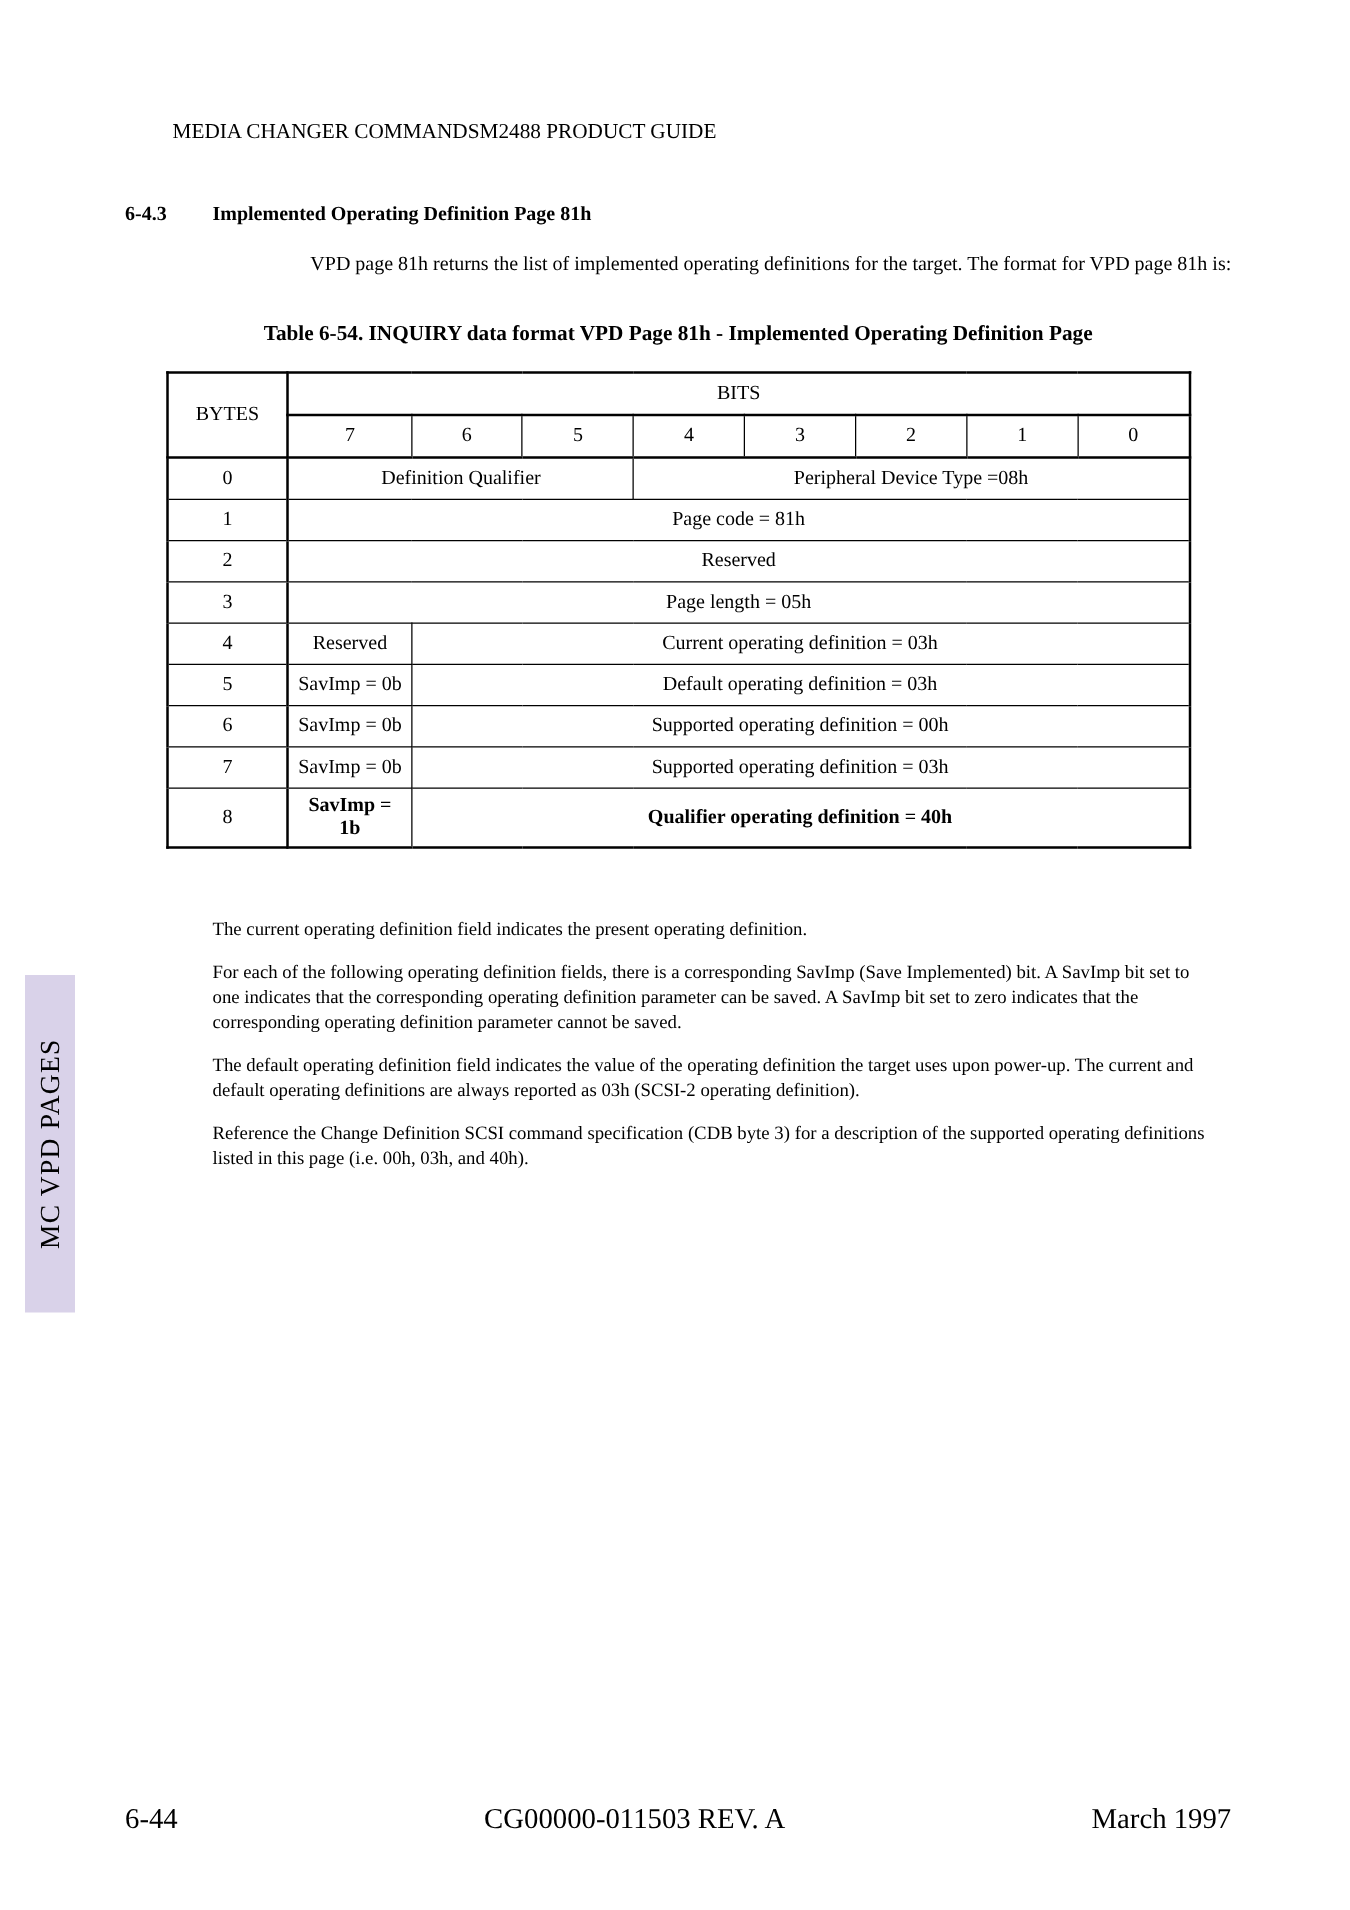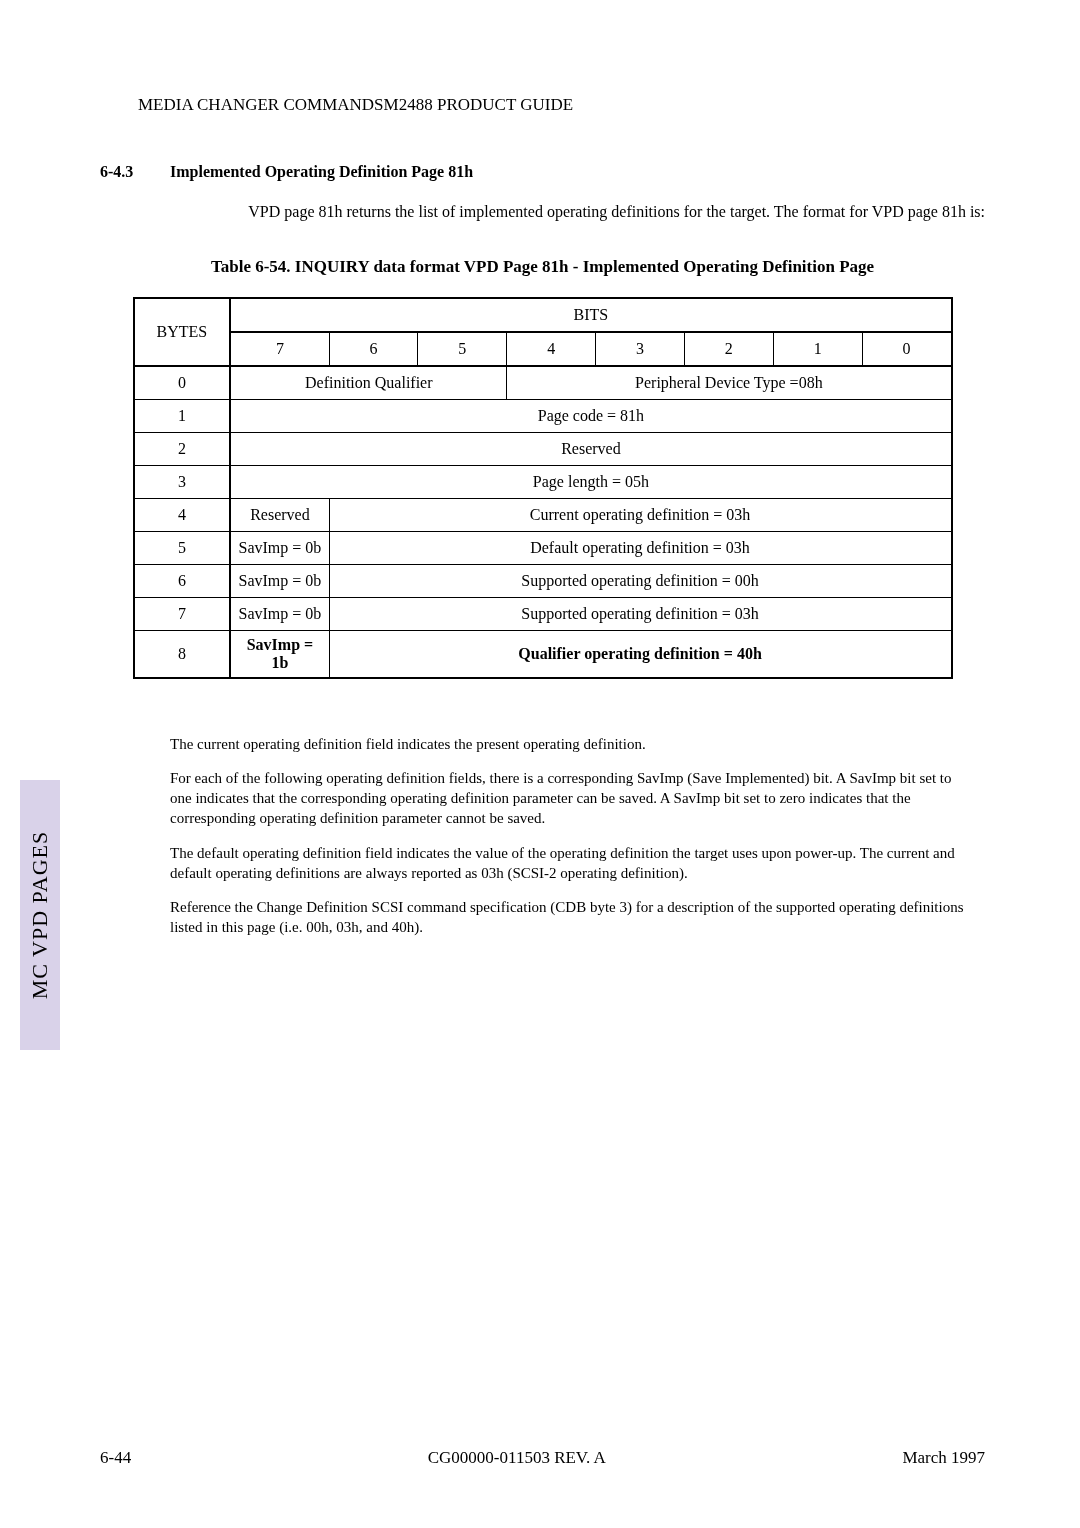--- a/index.html
+++ b/index.html
@@ -94,21 +94,21 @@
     font-size: 22px;
     letter-spacing: 1px;
   }
   .footer {
     position: absolute;
     bottom: 60px;
     left: 100px;
     right: 95px;
     display: flex;
     justify-content: space-between;
-    font-size: 17px;
+    font-size: 23px;
   }
 </style>
 </head>
 <body>
 
 <div class="page">
   <div class="header">
     <span>MEDIA CHANGER COMMANDS</span>
     <span>M2488 PRODUCT GUIDE</span>
   </div>

